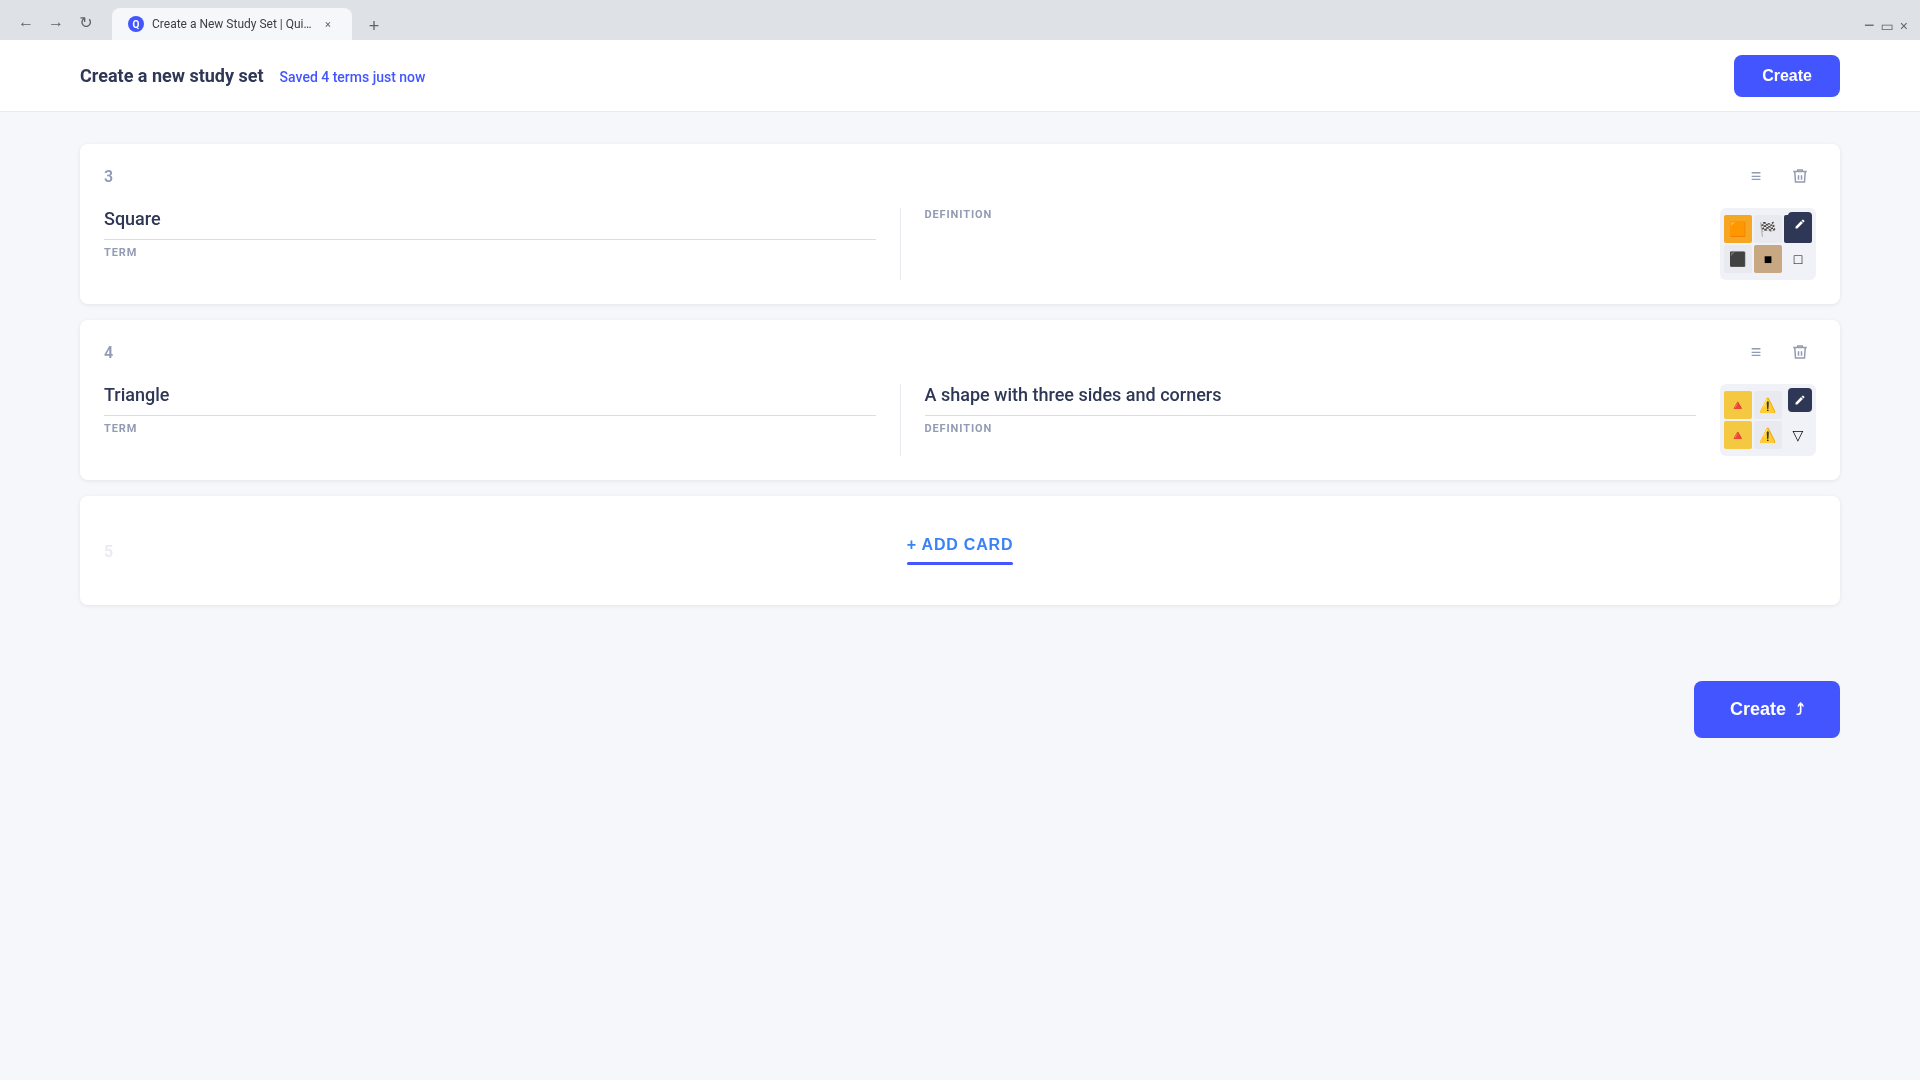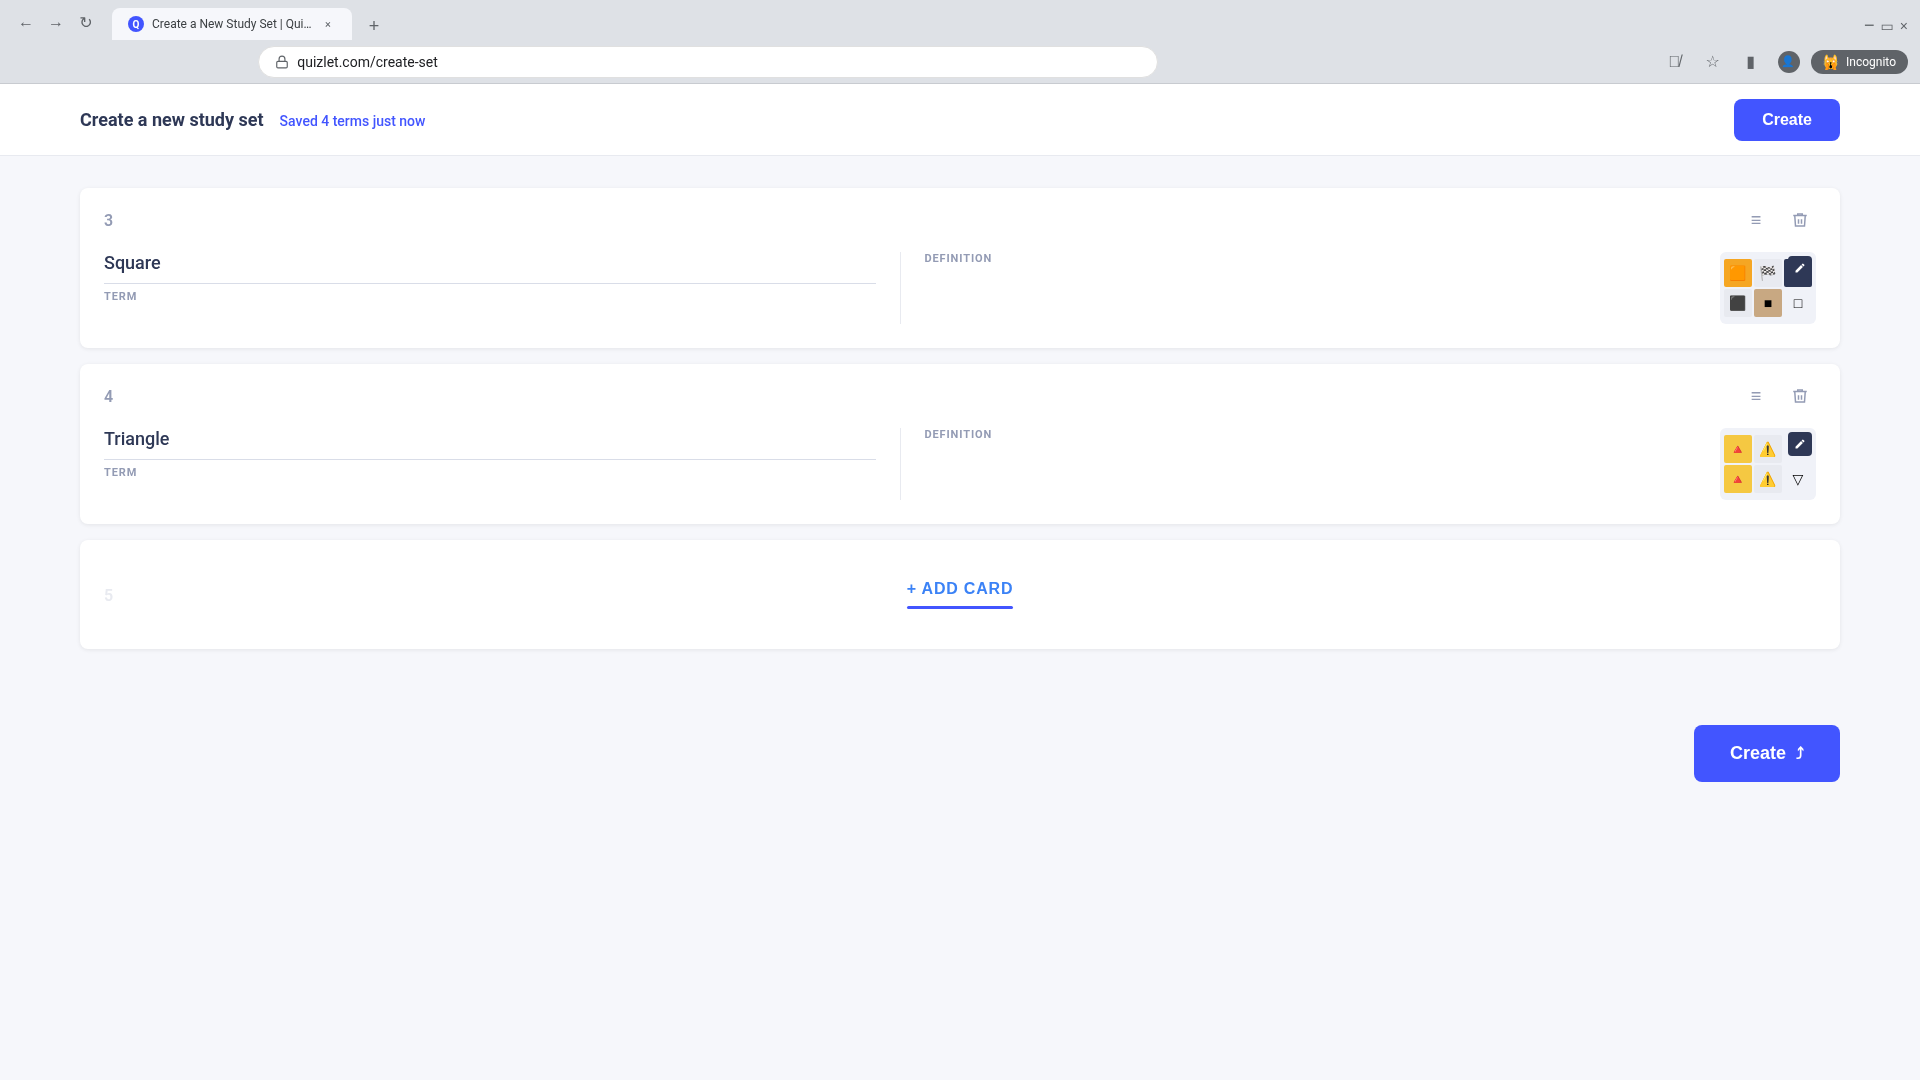--- a/index.html
+++ b/index.html
@@ -387,41 +387,20 @@
     </div>
     <button class="new-tab-btn">+</button>
 
     <div style="margin-left:auto; display:flex; gap:6px; align-items:center; padding-bottom:4px;">
       <button style="background:transparent;border:none;cursor:pointer;color:#5f6368;font-size:18px;">−</button>
       <button style="background:transparent;border:none;cursor:pointer;color:#5f6368;font-size:14px;">▭</button>
       <button style="background:transparent;border:none;cursor:pointer;color:#5f6368;font-size:14px;">×</button>
     </div>
   </div>
 
-  <div class="address-bar-row">
-    <div class="address-bar">
-      <svg width="14" height="14" viewBox="0 0 24 24" fill="none">
-        <rect x="3" y="11" width="18" height="11" rx="2" stroke="#5f6368" stroke-width="2"></rect>
-        <path d="M7 11V7a5 5 0 0110 0v4" stroke="#5f6368" stroke-width="2"></path>
-      </svg>
-      <span class="address-bar-url">quizlet.com/create-set</span>
-    </div>
-    <div class="toolbar-icons">
-      <button class="toolbar-icon-btn">👁̸</button>
-      <button class="toolbar-icon-btn">☆</button>
-      <button class="toolbar-icon-btn">▮</button>
-      <button class="toolbar-icon-btn">
-        <div style="width:22px;height:22px;border-radius:50%;background:#5f6368;display:flex;align-items:center;justify-content:center;color:white;font-size:11px;">👤</div>
-      </button>
-      <div class="incognito-btn">
-        <span style="font-size:14px;">🙀</span>
-        <span>Incognito</span>
-      </div>
-    </div>
-  </div>
 </div>
 
 <div class="app-header">
   <div class="header-left">
     <h1 class="page-title">Create a new study set</h1>
     <span class="save-status">Saved 4 terms just now</span>
   </div>
   <button class="create-btn-header">Create</button>
 </div>
 
@@ -485,20 +464,21 @@
         </button>
       </div>
     </div>
     <div class="card-body">
       <div class="card-field">
         <div class="field-value" style="cursor:text;">Triangle</div>
         <div class="field-label">TERM</div>
       </div>
       <div class="card-divider"></div>
       <div class="card-field">
+        <div class="field-value" style="cursor:text;">A shape with three sides and corners</div>
         <div class="field-label">DEFINITION</div>
       </div>
 
       <div class="card-image-area">
         <div class="img-grid">
           <div class="img-thumb" style="background:#f5c842;font-size:14px;">🔺</div>
           <div class="img-thumb" style="background:#e8eaf0;font-size:14px;">⚠️</div>
           <div class="img-thumb" style="background:#f0f2f8;font-size:14px;">🔻</div>
           <div class="img-thumb" style="background:#f5c842;font-size:14px;">🔺</div>
           <div class="img-thumb" style="background:#e8eaf0;font-size:14px;">⚠️</div>

